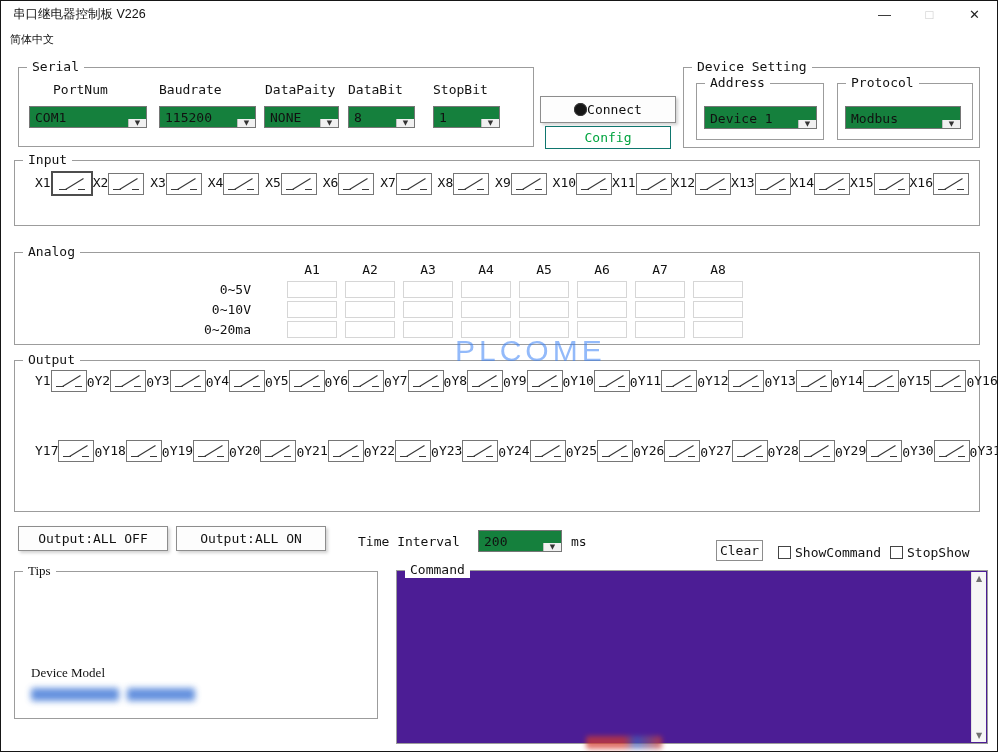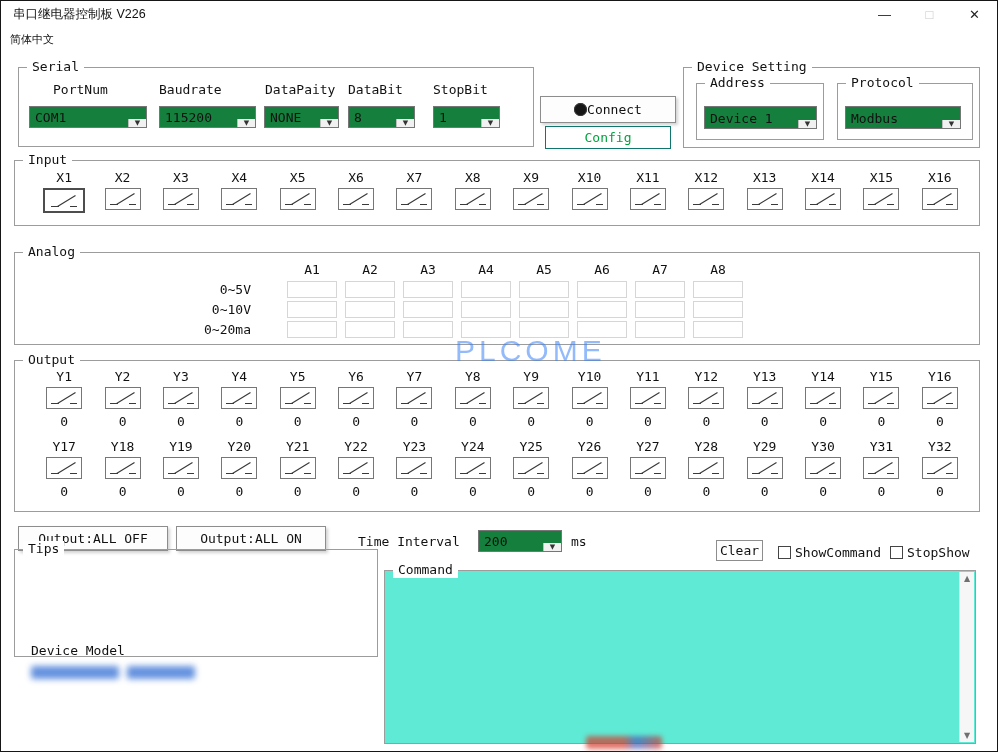--- a/index.html
+++ b/index.html
@@ -47,21 +47,21 @@
     box-shadow:2px 2px 3px rgba(0,0,0,.18); }
   #connect-btn { left:540px; top:96px; width:136px; height:27px; }
   #connect-led { width:13px; height:13px; border-radius:50%; background:#161616;
     box-shadow:0 0 0 1px #3a3a3a inset; }
   #config-btn { left:545px; top:126px; width:126px; height:23px;
     border:1px solid #0f766e; color:#00a43f; box-shadow:none; background:#fff; }
 
   
   .ch-grid { position:absolute; left:20px; right:10px; display:grid;
     grid-template-columns:repeat(16,1fr); }
-  .ch-cell { display:flex; flex-direction:column; align-items:center; }
+  .ch-cell { display:flex; align-items:center; }
   .ch-label { height:17px; line-height:17px; }
   .sw-box { width:36px; height:22px; border:1px solid #767676; background:#fff;
     display:flex; align-items:center; justify-content:center; margin-top:2px; }
   .sw-box.focused { width:42px; height:25px; border:2px solid #4d4d4d; }
   .ch-val { height:16px; line-height:16px; margin-top:5px; }
 
   
   #analog-grid { position:absolute; left:12px; top:8px; display:grid;
     grid-template-columns:252px repeat(8,50px); column-gap:8px; row-gap:3px; align-items:center; }
   .a-head { text-align:center; height:17px; line-height:17px; }
@@ -666,30 +666,30 @@
 <span class="field-label" style="left:571px;top:534px;">ms</span>
 
 <div class="btn" style="left:716px;top:540px;width:47px;height:21px;box-shadow:none;">
   <span>Clear</span>
 </div>
 <div class="checkbox" style="left:778px;top:546px;"></div>
 <span class="cb-label" style="left:795px;top:545px;text-align:center;">ShowCommand</span>
 <div class="checkbox" style="left:890px;top:546px;"></div>
 <span class="cb-label" style="left:907px;top:545px;">StopShow</span>
 
-<div class="groupbox" style="left:14px;top:549px;width:364px;height:108px;">
+<div class="groupbox" style="left:14px;top:571px;width:364px;height:148px;font-family:Liberation Serif, serif;">
   <span class="gb-cap">Tips</span>
   <span class="field-label" style="left:16px;top:93px;">Device Model</span>
   <div id="model-redacted">
       <span class="b1"></span>
       <span class="b2"></span>
     </div>
 </div>
 
-<div class="groupbox" style="left:384px;top:570px;width:592px;height:174px;background:#5eead4;padding-left:24px;">
+<div class="groupbox" style="left:396px;top:570px;width:592px;height:174px;background:#4c1d95;padding-left:24px;">
   <span class="gb-cap">Command</span>
   <div style="position:absolute;inset:1px 16px 1px 1px;"></div>
   <div id="cmd-scroll">
     <span>▲</span>
     <span>▼</span>
   </div>
 </div>
 
 <div id="bottom-smudge"></div>
 <div id="frame"></div>

